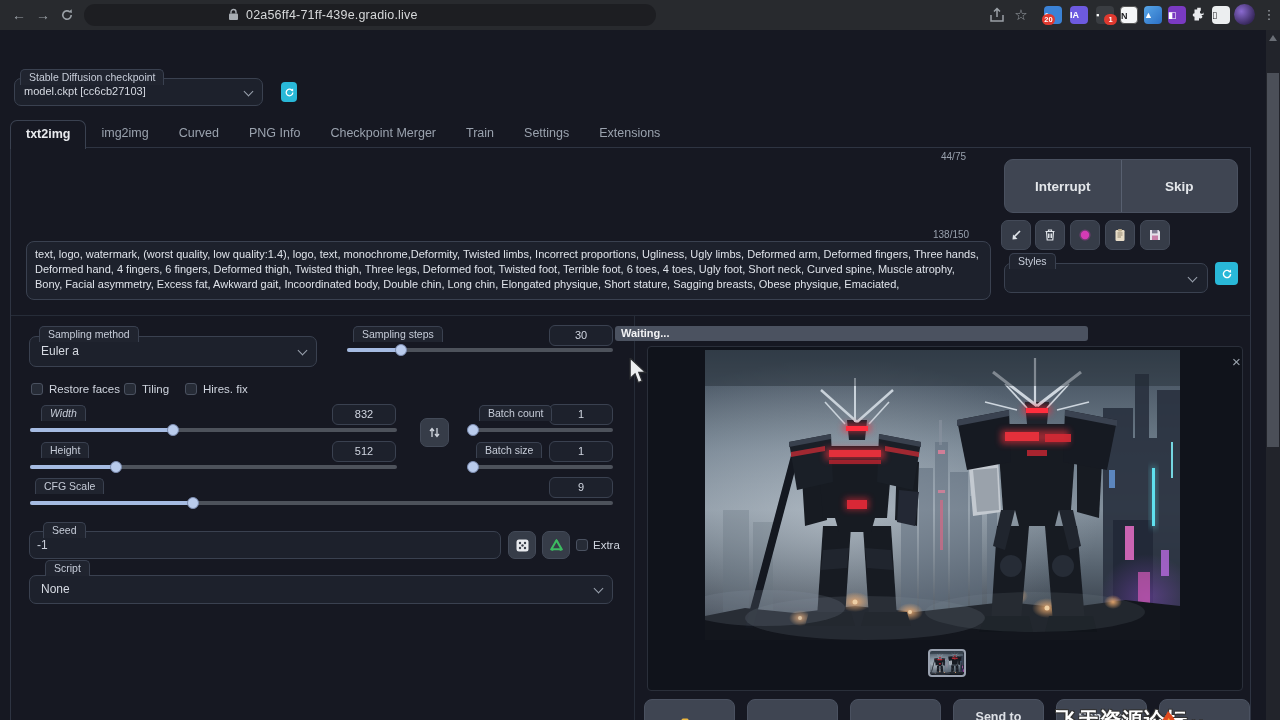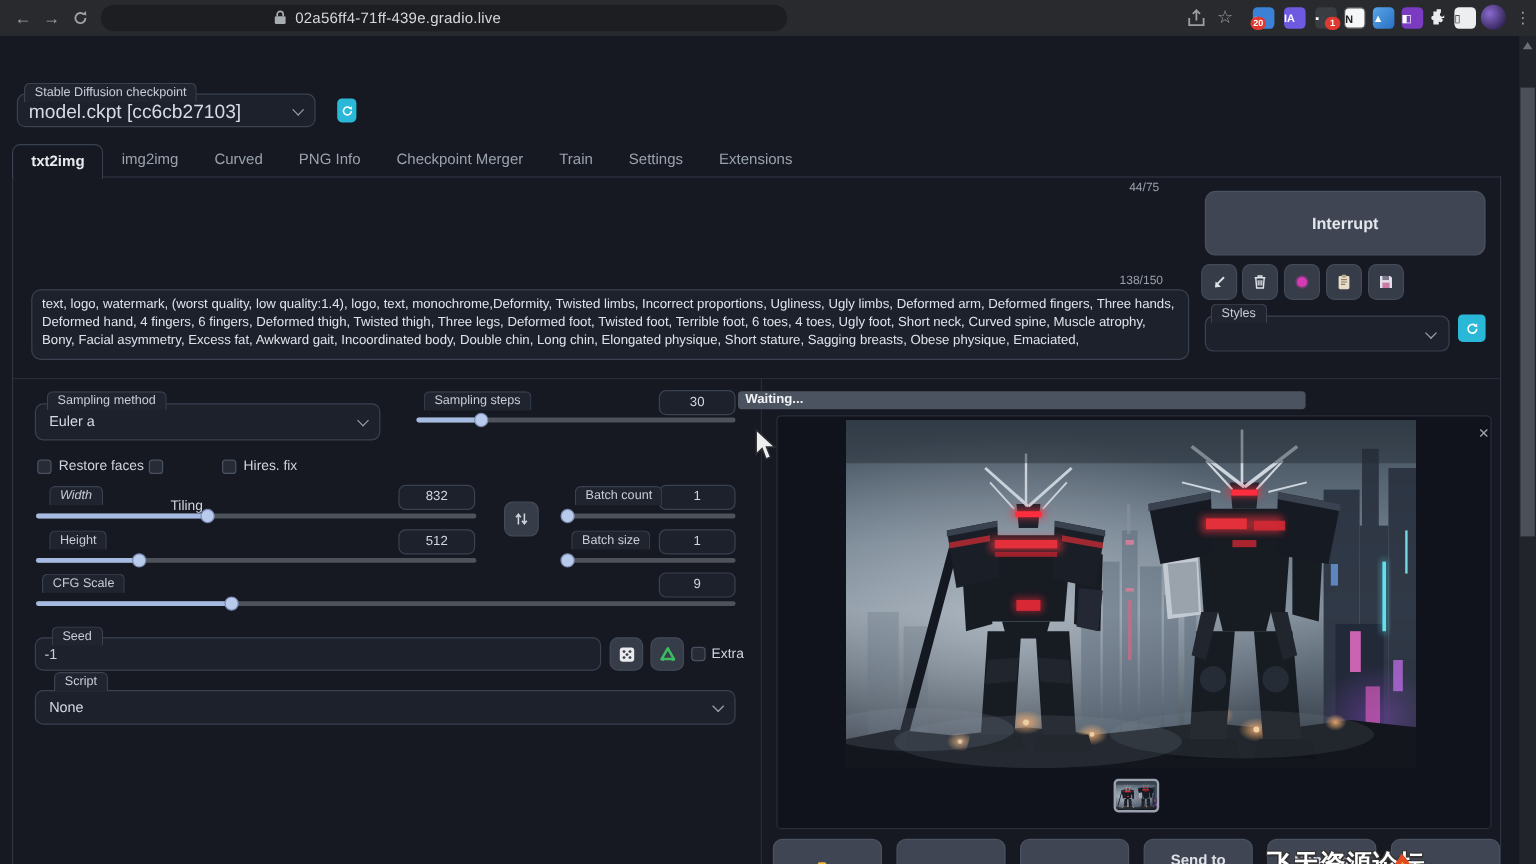--- a/index.html
+++ b/index.html
@@ -50,21 +50,21 @@
   .slider-fill { position:absolute; left:0; top:0; height:4px; background:#a5bbe2; border-radius:2px; }
   .slider-thumb { position:absolute; top:-4px; width:12px; height:12px; border-radius:50%;
     background:#b9cbec; border:1px solid #7c8cb0; }
   .checkbox { position:absolute; width:12px; height:12px; background:#262b36; border:1px solid #4a5160;
     border-radius:3px; }
   .cb-label { position:absolute; font-size:11.5px; color:#cfd4de; }
 
   
   .ckpt-chip { left:20px; top:39px; }
   .ckpt-box { left:14px; top:48px; width:249px; height:28px; }
-  .ckpt-value { position:absolute; left:24px; top:55px; font-size:16px; color:#d6dae2; }
+  .ckpt-value { position:absolute; left:24px; top:55px; font-size:11px; color:#d6dae2; }
   .ckpt-caret { left:245px; top:58px; }
   .ckpt-refresh { left:281px; top:52px; width:16px; height:20px; }
 
   
   .tabbar { position:absolute; left:10px; top:90px; width:1241px; height:28px; display:flex; }
   .tab { padding:6px 15px 0; font-size:12.5px; color:#9aa2ae; height:28px; }
   .tab.active { background:#161822; border:1px solid #3a4150; border-bottom:none; border-radius:7px 7px 0 0;
     color:#e8eaee; font-weight:bold; height:29px; position:relative; z-index:5; }
 
   
@@ -98,21 +98,21 @@
   .smp-box { left:18px; top:188px; width:288px; height:31px; }
   .smp-value { position:absolute; left:30px; top:196px; font-size:12px; color:#d6dae2; }
   .smp-caret { left:288px; top:199px; }
 
   .steps-chip { left:342px; top:178px; }
   .steps-num { left:538px; top:177px; }
   .sl-steps { left:336px; top:200px; width:266px; }
   .sl-steps .slider-fill { width:20%; } .sl-steps .slider-thumb { left:48px; }
 
   .cbx1 { left:20px; top:235px; } .cbl1 { left:38px; top:235px; }
-  .cbx2 { left:113px; top:235px; } .cbl2 { left:131px; top:235px;margin-top:33px; }
+  .cbx2 { left:113px; top:235px; } .cbl2 { left:131px; top:235px; }
   .cbx3 { left:174px; top:235px; } .cbl3 { left:192px; top:235px; }
 
   .w-chip { left:30px; top:257px;font-style:italic; }  .w-num { left:321px; top:256px; }
   .sl-w { left:19px; top:280px; width:367px; }
   .sl-w .slider-fill { width:39%; } .sl-w .slider-thumb { left:137px; }
   .h-chip { left:30px; top:294px; }  .h-num { left:321px; top:293px; }
   .sl-h { left:19px; top:317px; width:367px; }
   .sl-h .slider-fill { width:23.5%; } .sl-h .slider-thumb { left:80px; }
   .swap-btn { left:409px; top:270px; width:29px; height:29px; }
   .bc-chip { left:468px; top:257px; } .bc-num { left:538px; top:256px; }
@@ -397,20 +397,21 @@
     <div class="content">
       <div class="hsplit"></div>
       <div class="vsplit"></div>
 
       <div class="counter cnt1">44/75</div>
       <div class="counter cnt2">138/150</div>
       <div class="prompt-ta neg-ta">text, logo, watermark, (worst quality, low quality:1.4), logo, text, monochrome,Deformity, Twisted limbs, Incorrect proportions, Ugliness, Ugly limbs, Deformed arm, Deformed fingers, Three hands, Deformed hand, 4 fingers, 6 fingers, Deformed thigh, Twisted thigh, Three legs, Deformed foot, Twisted foot, Terrible foot, 6 toes, 4 toes, Ugly foot, Short neck, Curved spine, Muscle atrophy, Bony, Facial asymmetry, Excess fat, Awkward gait, Incoordinated body, Double chin, Long chin, Elongated physique, Short stature, Sagging breasts, Obese physique, Emaciated,</div>
 
       <div class="genrow">
         <div class="half">Interrupt</div>
+        <div class="half">Skip</div>
       </div>
       <div class="iconbtn" style="left:990px;top:72px">
         <svg width="14" height="14" viewBox="0 0 14 14">
           <path d="M11 3 L5 9" stroke="#dfe3e8" stroke-width="1.6"></path>
           <polygon points="3.5,11.5 4,6.5 8.5,11" fill="#dfe3e8"></polygon>
         </svg>
       </div>
       <div class="iconbtn" style="left:1024px;top:72px">
         <svg width="14" height="14" viewBox="0 0 14 14">
           <path d="M2.5 3.5 h9 M5.5 3.5 v-1.5 h3 v1.5" stroke="#dfe3e8" stroke-width="1.2" fill="none"></path>

